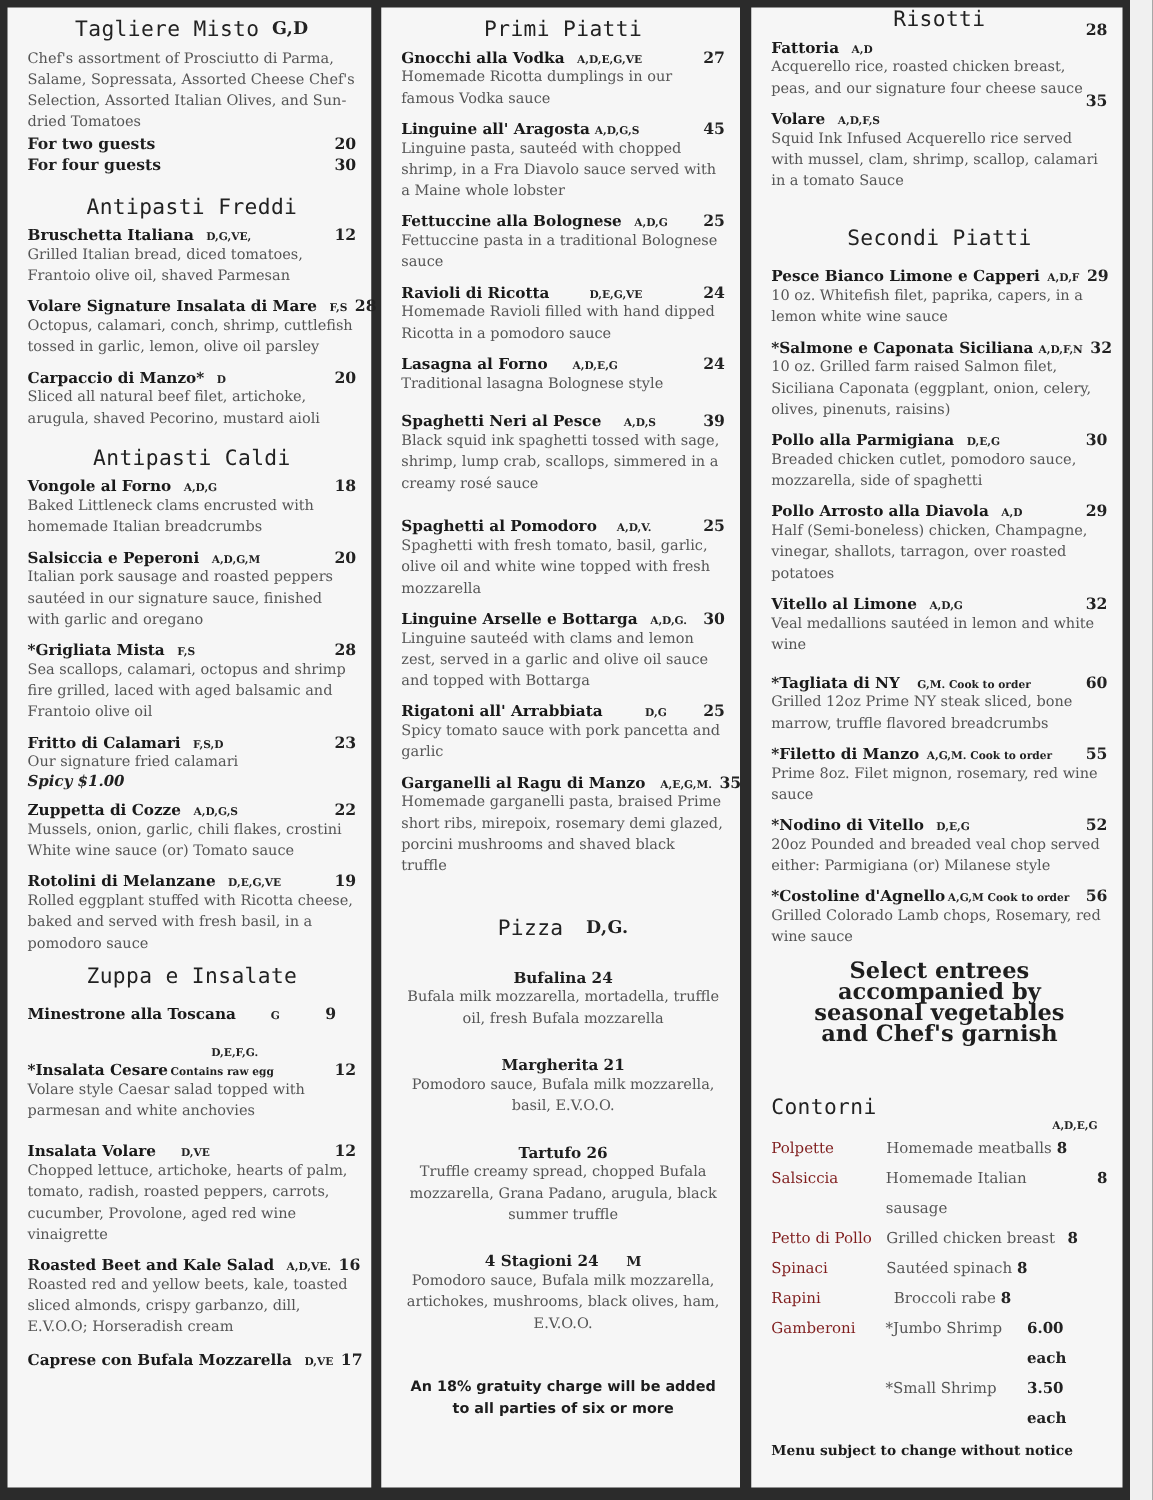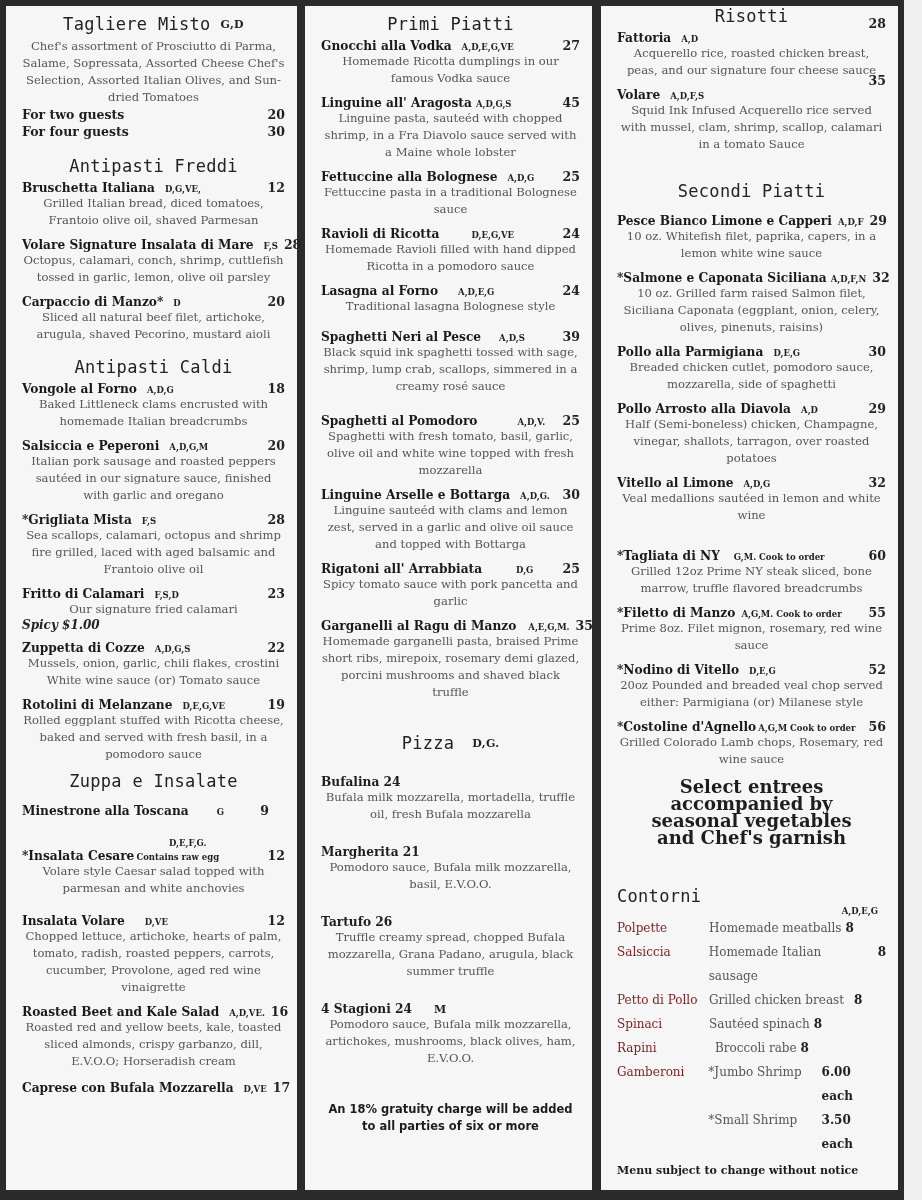--- a/index.html
+++ b/index.html
@@ -4,34 +4,34 @@
 <style>
   html,body{margin:0;padding:0;}
   body{width:922px;height:1200px;background:#f3f3f3;position:relative;overflow:hidden;font-family:"DejaVu Serif","Liberation Serif",serif;color:#1e1e1e;}
   .frame{position:absolute;left:0;top:0;width:904px;height:1200px;background:#2b2b2b;}
   .rightstrip{position:absolute;left:904px;top:0;width:18px;height:1200px;background:#f0f0f0;}
   .panel{position:absolute;background:#f6f6f6;box-sizing:border-box;padding:0 12px 0 16px;}
   #p1{left:6px;top:6px;width:291px;height:1184px;}
   #p2{left:305px;top:6px;width:287px;height:1184px;}
   #p3{left:601px;top:6px;width:297px;height:1184px;}
   .sec-title{font-family:"DejaVu Sans Mono","Liberation Mono",monospace;font-size:17px;text-align:center;color:#222;margin:6px 0 4px 0;letter-spacing:0.3px;}
-  .sec-title .alg{font-family:"DejaVu Serif",serif;font-size:11px;font-weight:bold;margin-left:10px;vertical-align:2px;text-align:center;}
+  .sec-title .alg{font-family:"DejaVu Serif",serif;font-size:14px;font-weight:bold;margin-left:10px;vertical-align:2px;text-align:center;}
   .item{margin-bottom:8px;}
   .row{display:flex;align-items:baseline;}
   .name{font-weight:bold;font-size:12.2px;color:#1a1a1a;white-space:nowrap;}
   .alg{font-size:8.5px;font-weight:bold;color:#222;margin-left:10px;white-space:nowrap;}
   .alg.sup{vertical-align:6px;}
   .note{font-size:8.5px;font-weight:bold;margin-left:4px;white-space:nowrap;}
   .spacer{flex:1;}
   .price{font-weight:bold;font-size:12.5px;color:#222;margin-left:6px;}
-  .desc{font-size:11.6px;line-height:17px;color:#555;text-align:center;}
+  .desc{font-size:11.6px;line-height:17px;color:#555;}
   .extra{font-size:12px;font-weight:bold;font-style:italic;color:#222;}
   .guest{display:flex;font-weight:bold;font-size:12.5px;line-height:17px;}
   .center{text-align:center;}
-  .pz-name{font-weight:bold;font-size:12.2px;margin-top:22px;}
+  .pz-name{font-weight:bold;font-size:12.2px;text-align:center;margin-top:22px;}
   .pz-desc{font-size:11.6px;color:#555;text-align:center;line-height:17px;}
   .notice{font-family:"DejaVu Sans","Liberation Sans",sans-serif;font-weight:bold;font-size:11.5px;text-align:center;line-height:17px;color:#1c1c1c;}
   .footer-notice{font-weight:bold;font-size:11px;text-align:left;color:#1c1c1c;}
   .side-row{display:flex;align-items:baseline;font-size:12px;line-height:24px;}
   .side-name{font-weight:normal;width:92px;color:#7f1d1d;}
   .side-desc{color:#555;}
   .side-price{font-weight:bold;color:#222;margin-left:4px;}
 </style>
 </head>
 <body>
@@ -238,21 +238,21 @@
         <span class="name">Spaghetti Neri al Pesce</span>
         <span class="alg" style="margin-left:18px">A,D,S</span>
         <span class="spacer"></span>
         <span class="price">39</span>
       </div>
       <div class="desc">Black squid ink spaghetti tossed with sage, shrimp, lump crab, scallops, simmered in a creamy rosé sauce</div>
     </div>
   <div class="item">
       <div class="row">
         <span class="name">Spaghetti al Pomodoro</span>
-        <span class="alg sup" style="margin-left:40px">A,D,V.</span>
+        <span class="alg sup" style="margin-left:16px">A,D,V.</span>
         <span class="spacer"></span>
         <span class="price">25</span>
       </div>
       <div class="desc">Spaghetti with fresh tomato, basil, garlic, olive oil and white wine topped with fresh mozzarella</div>
     </div>
   <div class="item">
       <div class="row">
         <span class="name">Linguine Arselle e Bottarga</span>
         <span class="alg">A,D,G.</span>
         <span class="spacer"></span>
@@ -351,21 +351,21 @@
     </div>
   <div class="item">
       <div class="row">
         <span class="name">Pollo Arrosto alla Diavola</span>
         <span class="alg sup">A,D</span>
         <span class="spacer"></span>
         <span class="price">29</span>
       </div>
       <div class="desc">Half (Semi-boneless) chicken, Champagne, vinegar, shallots, tarragon, over roasted potatoes</div>
     </div>
-  <div class="item" style="margin-bottom:24px">
+  <div class="item" style="margin-bottom:14px">
       <div class="row">
         <span class="name">Vitello al Limone</span>
         <span class="alg sup">A,D,G</span>
         <span class="spacer"></span>
         <span class="price">32</span>
       </div>
       <div class="desc">Veal medallions sautéed in lemon and white wine</div>
     </div>
   <div class="item">
       <div class="row">

